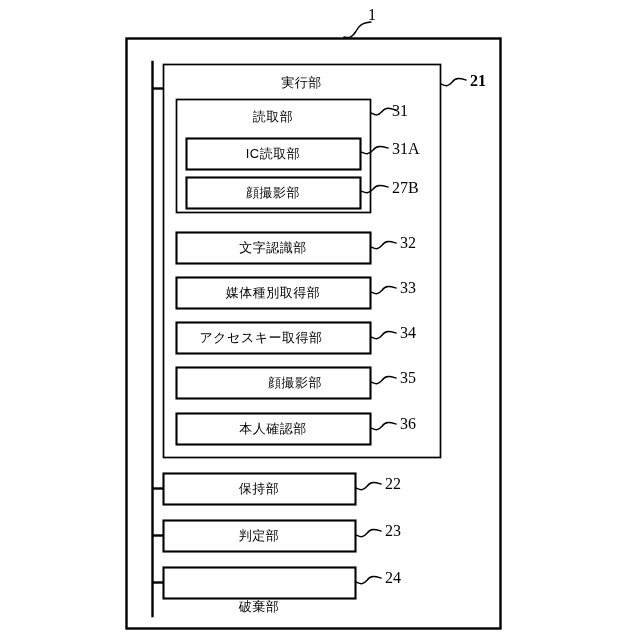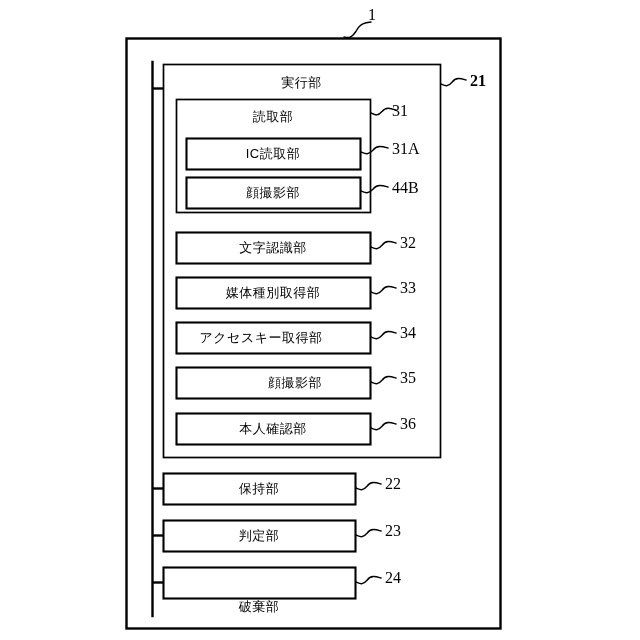--- a/index.html
+++ b/index.html
@@ -82,21 +82,21 @@
     </svg>
   <div id="labels">
       <div class="ref-num" style="left: 368px; top: 6px;">1</div>
       <div class="box-label" style="left: 163px; top: 66px; width: 277px; height: 34px;">実行部</div>
       <div class="ref-num" style="left: 470px; top: 72px; font-weight: bold;">21</div>
       <div class="box-label" style="left: 176px; top: 101px; width: 194px; height: 32px;">読取部</div>
       <div class="ref-num" style="left: 392px; top: 102px; font-family: Liberation Serif, serif;">31</div>
       <div class="box-label" style="left: 186px; top: 138px; width: 174px; height: 31px;">IC読取部</div>
       <div class="ref-num" style="left: 392px; top: 140px;">31A</div>
       <div class="box-label" style="left: 186px; top: 177px; width: 174px; height: 31px;">顔撮影部</div>
-      <div class="ref-num" style="left: 392px; top: 179px;">44B</div>
+      <div class="ref-num" style="left: 392px; top: 179px;">27B</div>
       <div class="box-label" style="left: 176px; top: 232px; width: 194px; height: 31px;">文字認識部</div>
       <div class="ref-num" style="left: 400px; top: 234px;">32</div>
       <div class="box-label" style="left: 176px; top: 277px; width: 194px; height: 31px;">媒体種別取得部</div>
       <div class="ref-num" style="left: 400px; top: 279px;">33</div>
       <div class="box-label" style="left: 164px; top: 322px; width: 194px; height: 31px;">アクセスキー取得部</div>
       <div class="ref-num" style="left: 400px; top: 324px;">34</div>
       <div class="box-label" style="left: 168px; top: 367px; width: 194px; height: 31px; padding-left: 30px;">顔撮影部</div>
       <div class="ref-num" style="left: 400px; top: 369px;">35</div>
       <div class="box-label" style="left: 176px; top: 413px; width: 194px; height: 31px;">本人確認部</div>
       <div class="ref-num" style="left: 400px; top: 415px;">36</div>

